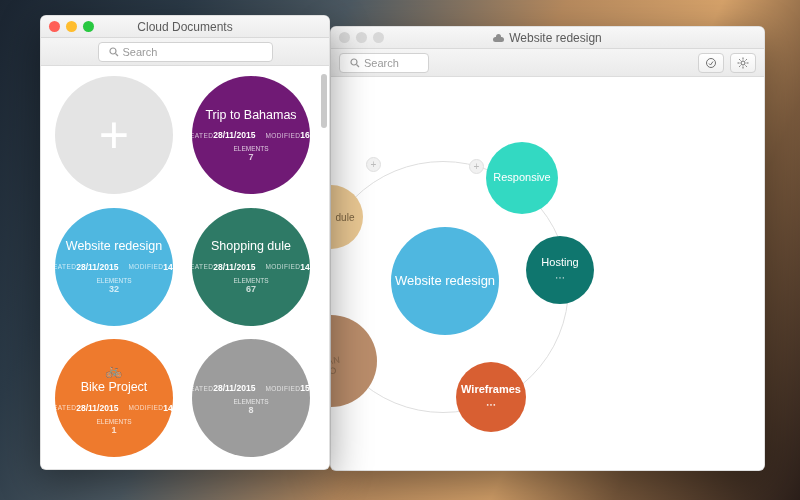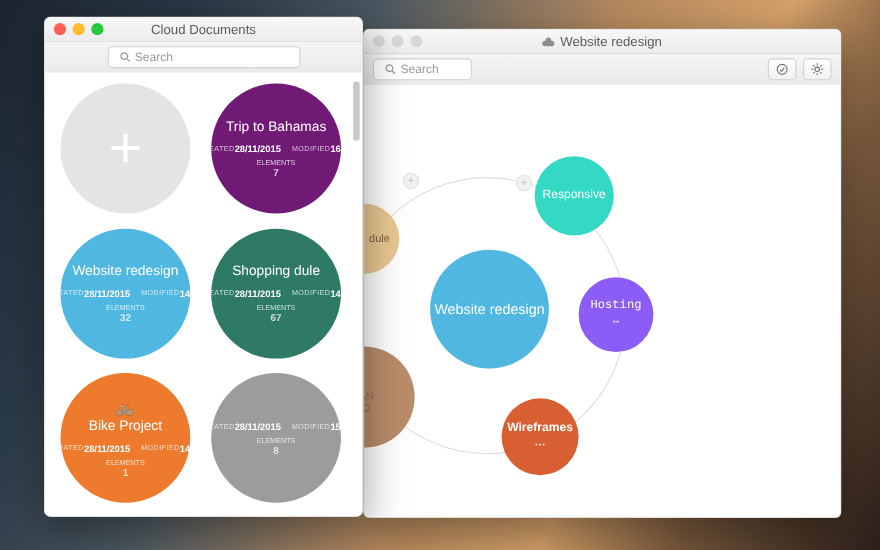--- a/index.html
+++ b/index.html
@@ -177,21 +177,21 @@
       <div class="half" style="left:-46px; top:238px; width:92px; height:92px; background:#b98c6a; overflow:hidden;">
         <span style="color:#8a6a4e; font-size:9px; transform:rotate(-8deg); letter-spacing:0.5px;">N<br>VAN<br>CO</span>
       </div>
 
       <div class="node" style="left:60px; top:150px; width:108px; height:108px; background:#4fb7e0; font-size:13px;">
         <span>Website redesign</span>
       </div>
       <div class="node" style="left:155px; top:65px; width:72px; height:72px; background:#33d9c2;">
         <span>Responsive</span>
       </div>
-      <div class="node" style="left:195px; top:175px; width:68px; height:68px; background:#8b5cf6;font-family:Liberation Mono, monospace;">
+      <div class="node" style="left:195px; top:159px; width:68px; height:68px; background:#0f766e;">
         <span>Hosting</span>
         <span class="dots">⋯</span>
       </div>
       <div class="node" style="left:125px; top:285px; width:70px; height:70px; background:#d85f32;font-weight:bold;">
         <span>Wireframes</span>
         <span class="dots">⋯</span>
       </div>
     </div>
   </div>
 

